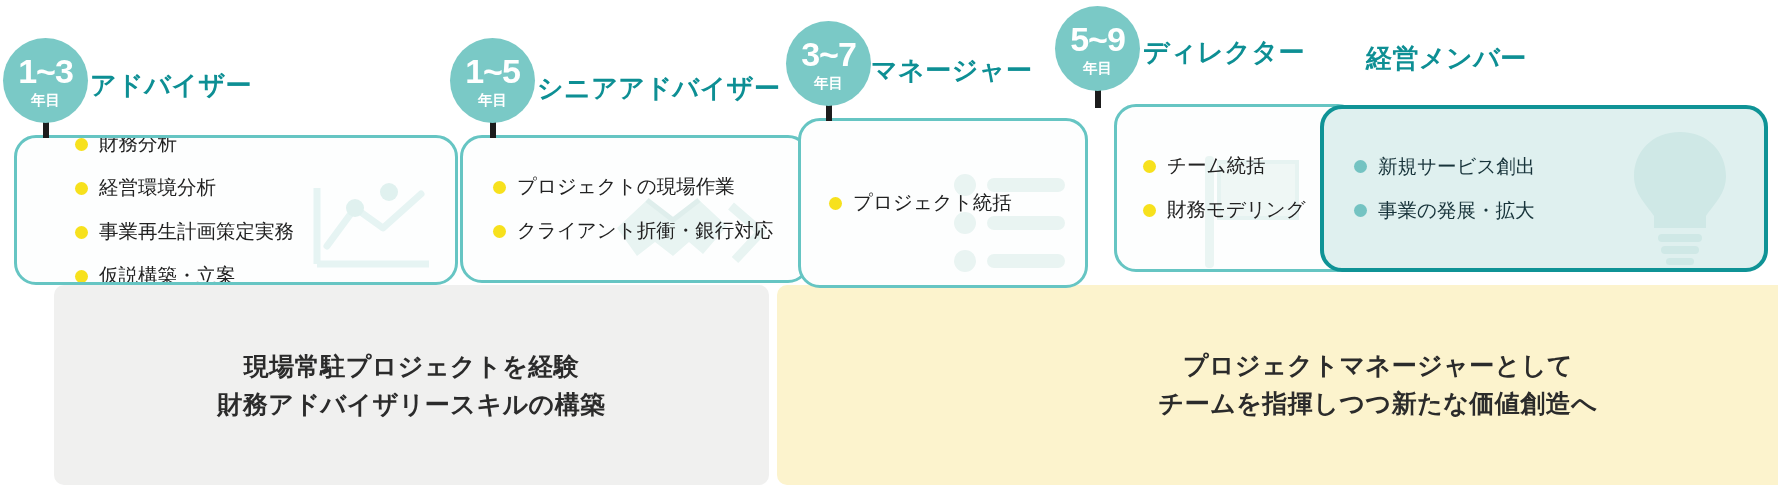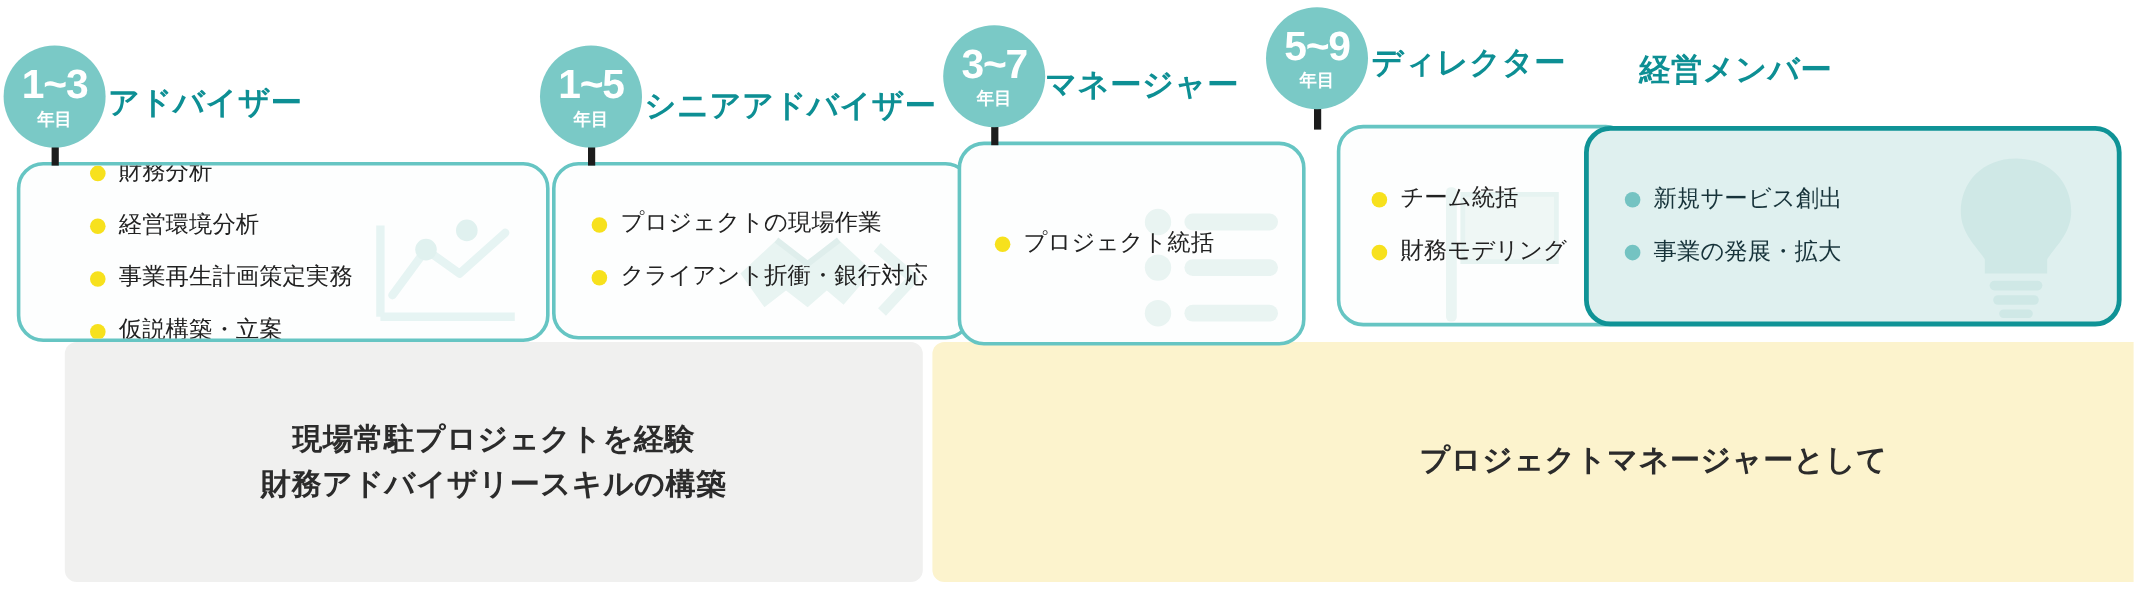--- a/index.html
+++ b/index.html
@@ -121,20 +121,21 @@
 <body>
 
 <div id="root">
 
   <div class="banner" id="banner-left">
     <div class="banner-line">現場常駐プロジェクトを経験</div>
     <div class="banner-line">財務アドバイザリースキルの構築</div>
   </div>
   <div class="banner" id="banner-right">
     <div class="banner-line">プロジェクトマネージャーとして</div>
+    <div class="banner-line">チームを指揮しつつ新たな価値創造へ</div>
   </div>
 
   <div class="card" style="left:14px; top:135px; width:444px; height:150px;padding-left:28px;">
     <svg class="wm" style="right:8px; bottom:-14px;" width="150" height="150" viewBox="0 0 150 150">
       <path d="M20 118 L20 42" stroke="#e6f4f3" stroke-width="7" fill="none"></path>
       <path d="M20 118 L132 118" stroke="#e6f4f3" stroke-width="7" fill="none"></path>
       <path d="M30 100 L58 62 L86 82 L124 48" stroke="#e6f4f3" stroke-width="7" fill="none" stroke-linejoin="round" stroke-linecap="round"></path>
       <circle cx="58" cy="62" r="9" fill="#e0f1ef"></circle>
       <circle cx="92" cy="46" r="9" fill="#e0f1ef"></circle>
     </svg>

